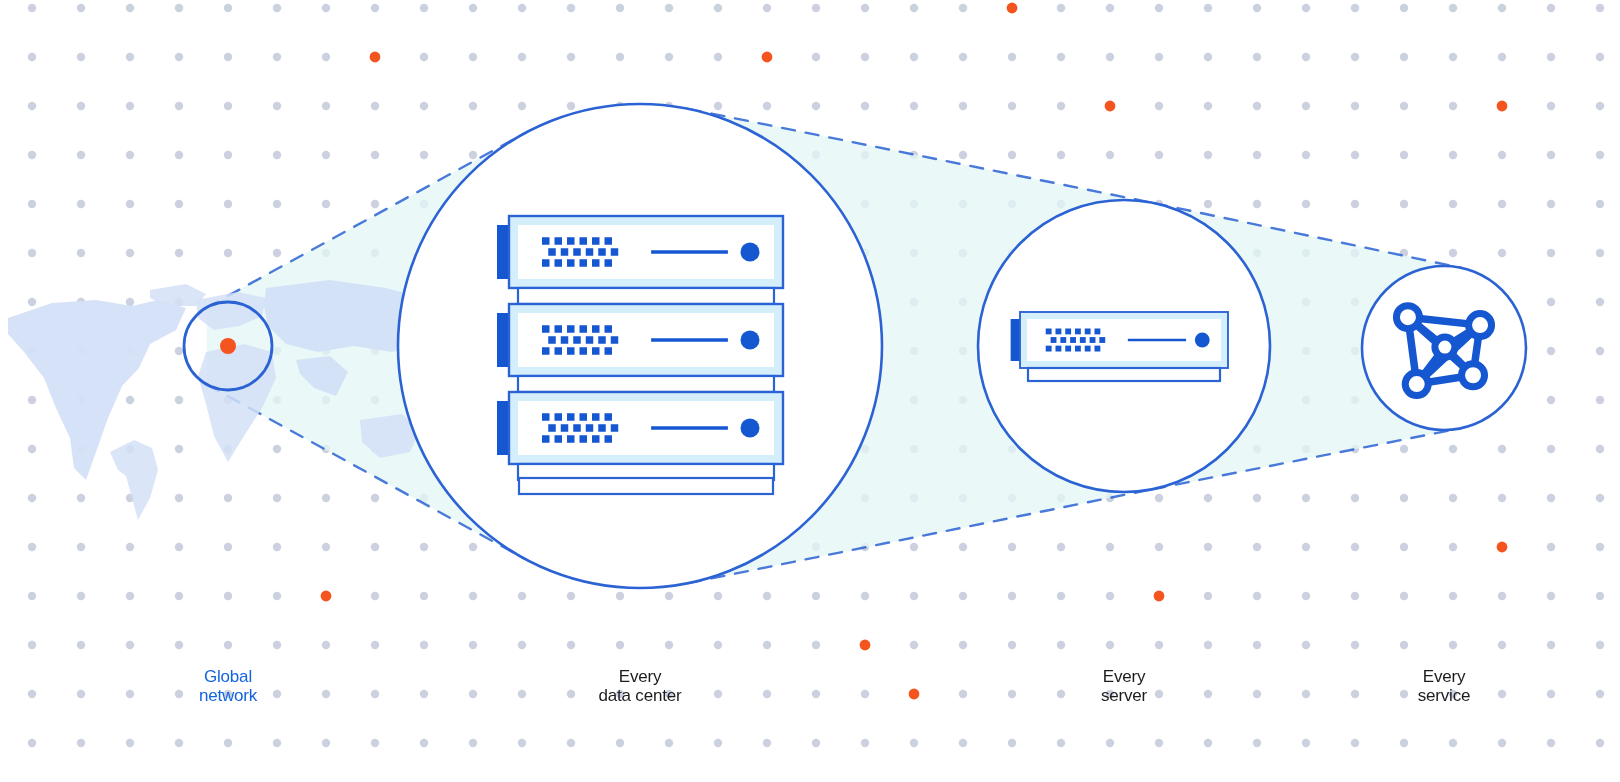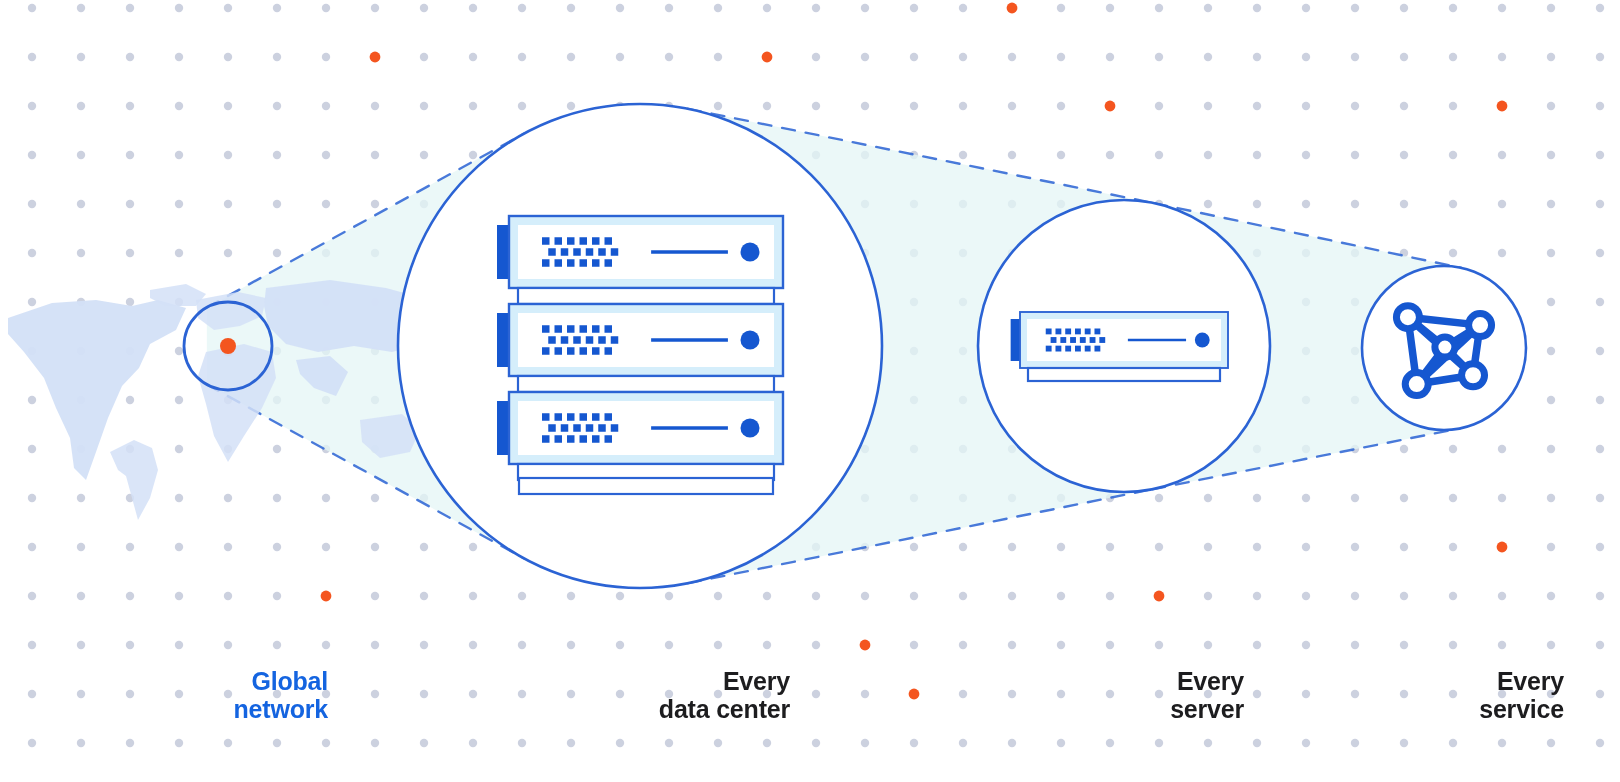--- a/index.html
+++ b/index.html
@@ -10,24 +10,24 @@
     overflow: hidden;
   }
   #stage {
     position: relative;
     width: 1620px; height: 782px;
     background: #ffffff;
   }
   #art { position: absolute; inset: 0; }
   .label {
     position: absolute;
-    text-align: right;
-    font-size: 25px;
+    text-align: center;
+    font-size: 17px;
     line-height: 1.1;
-    font-weight: 700;
+    font-weight: 400;
     letter-spacing: -0.2px;
     white-space: pre-line;
     color: #1d1d1f;
   }
   .label.accent { color: #1464e0; }
 </style>
 </head>
 <body>
 
 <div id="stage">

